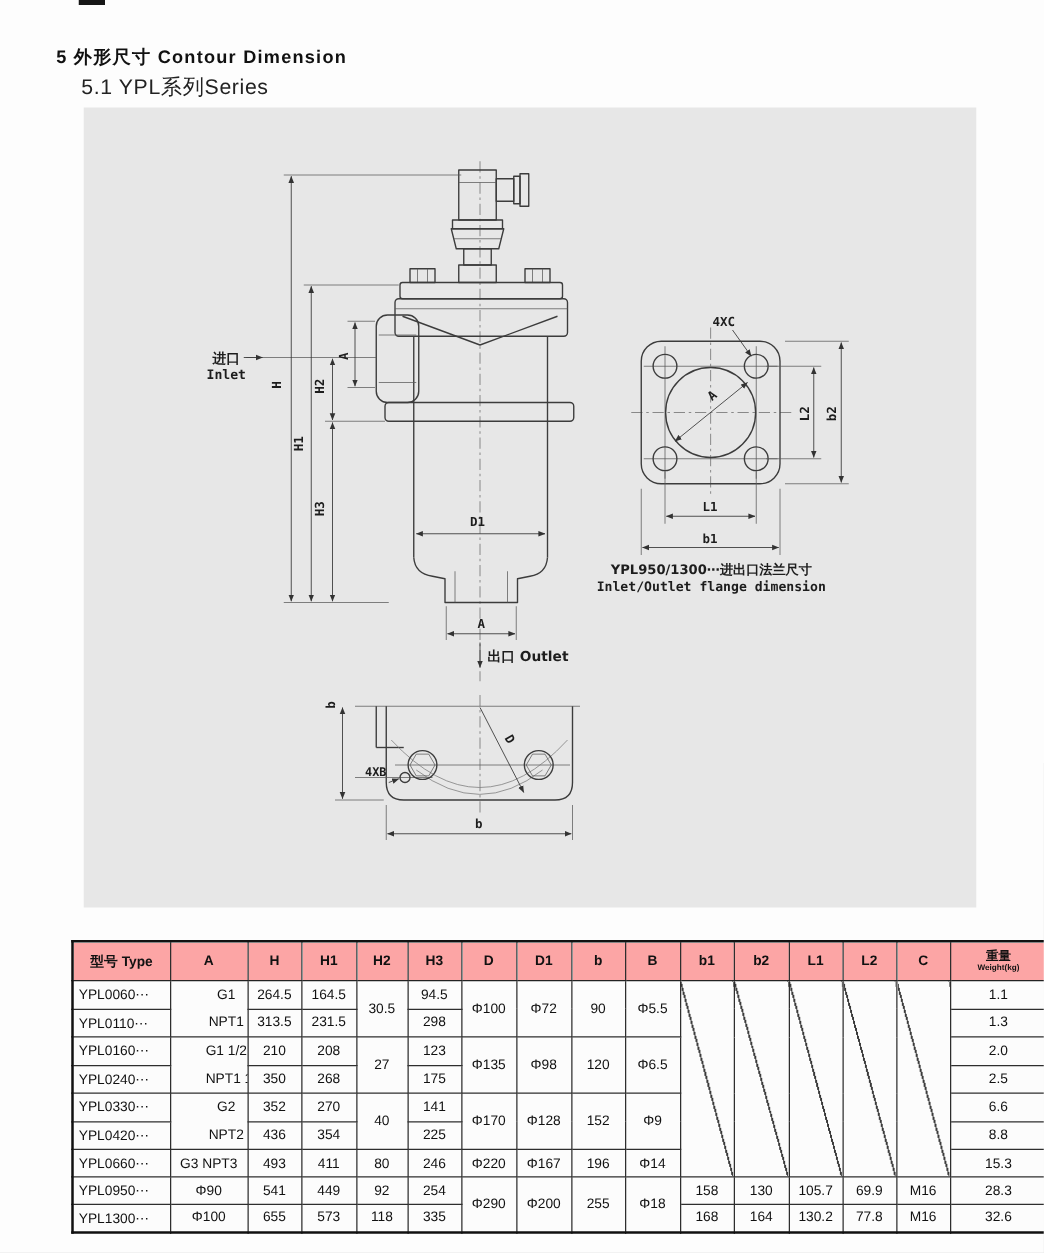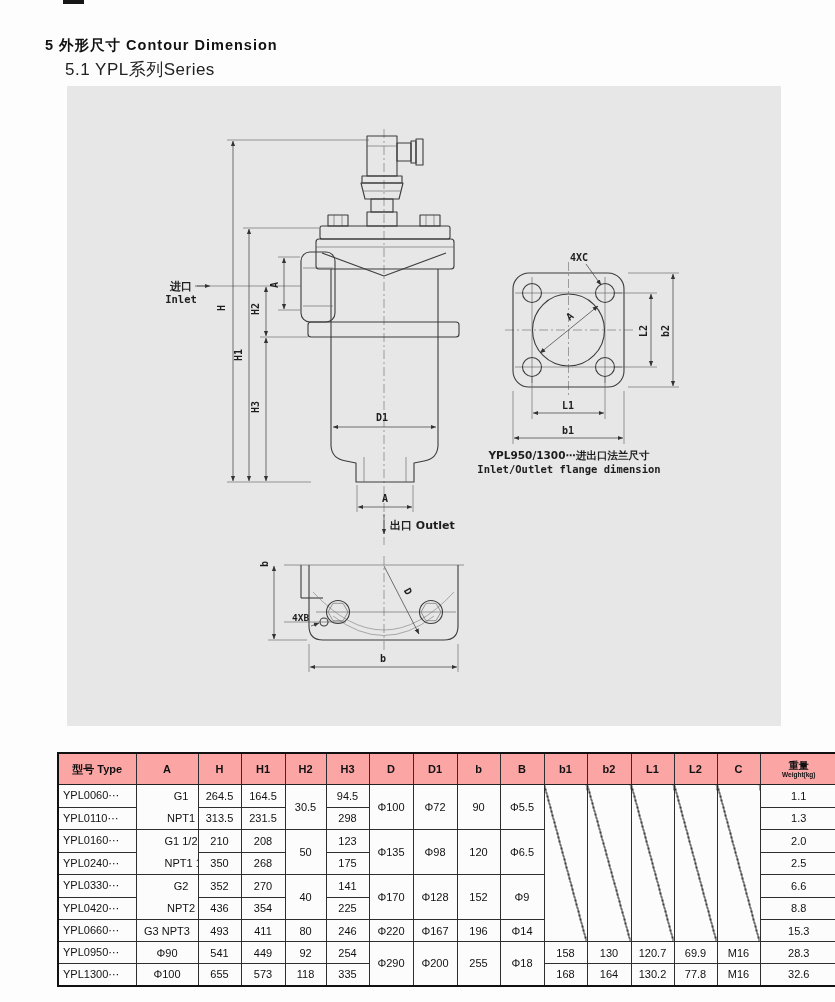--- a/index.html
+++ b/index.html
@@ -309,21 +309,21 @@
       <td>1.3</td>
     </tr>
     <tr>
       <td class="type">YPL0160⋯</td>
       <td class="pair" rowspan="2">
         <div>G1 1/2</div>
         <div>NPT1 1/2</div>
       </td>
       <td>210</td>
       <td>208</td>
-      <td rowspan="2">50</td>
+      <td rowspan="2">27</td>
       <td>123</td>
       <td rowspan="2">Φ135</td>
       <td rowspan="2">Φ98</td>
       <td rowspan="2">120</td>
       <td rowspan="2">Φ6.5</td>
       <td>2.0</td>
     </tr>
     <tr>
       <td class="type">YPL0240⋯</td>
       <td>350</td>
@@ -373,21 +373,21 @@
       <td>541</td>
       <td>449</td>
       <td>92</td>
       <td>254</td>
       <td rowspan="2">Φ290</td>
       <td rowspan="2">Φ200</td>
       <td rowspan="2">255</td>
       <td rowspan="2">Φ18</td>
       <td>158</td>
       <td>130</td>
-      <td>120.7</td>
+      <td>105.7</td>
       <td>69.9</td>
       <td>M16</td>
       <td>28.3</td>
     </tr>
     <tr>
       <td class="type">YPL1300⋯</td>
       <td>Φ100</td>
       <td>655</td>
       <td>573</td>
       <td>118</td>

